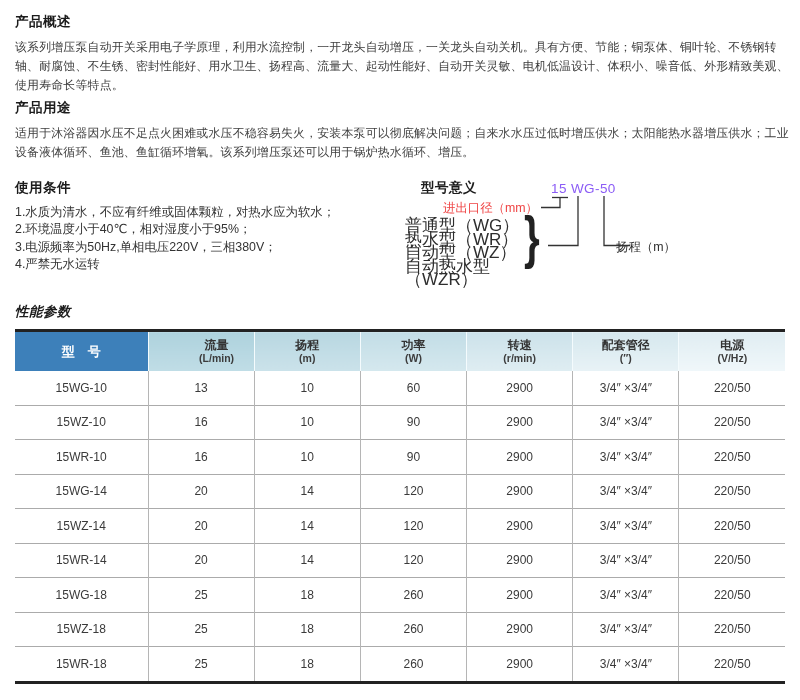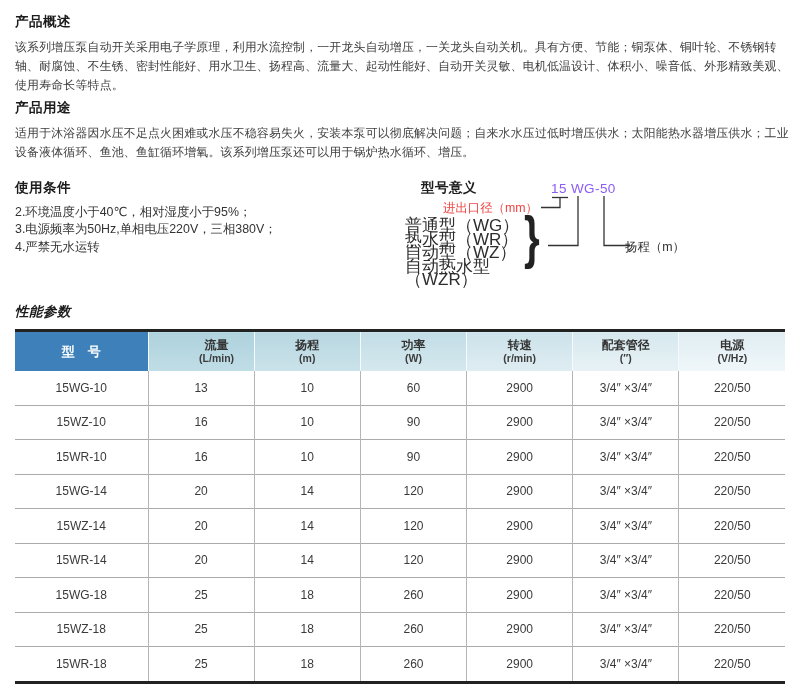--- a/index.html
+++ b/index.html
@@ -22,21 +22,21 @@
   #sec-conditions{position:absolute;left:15px;top:179px;width:395px;}
   #conditions-list{list-style:none;margin:0;padding:0;font-size:12.4px;line-height:17.4px;color:#333;}
   
   #diagram{position:absolute;left:405px;top:179px;width:385px;height:108px;}
   #diagram .d-title{position:absolute;left:16px;top:0;font-size:13.5px;font-weight:bold;color:#1c1c1c;letter-spacing:.5px;}
   #diagram .d-code{position:absolute;left:146px;top:2px;font-size:13.5px;color:#8b5cf6;letter-spacing:.4px;}
   #diagram .d-inlet{position:absolute;left:0;top:21px;width:133px;text-align:right;font-size:12.4px;color:#ef4444;}
   #diagram .d-types{position:absolute;left:0;top:40px;width:122px;text-align:left;font-size:17px;line-height:13.5px;color:#2e2e2e;}
   #diagram .d-brace{position:absolute;left:119px;top:28px;font-size:56px;line-height:60px;font-weight:bold;color:#222;
     transform:scale(.72,1.02);transform-origin:left top;}
-  #diagram .d-head{position:absolute;left:220px;top:60px;font-size:12.4px;color:#2e2e2e;}
+  #diagram .d-head{position:absolute;left:211px;top:60px;font-size:12.4px;color:#2e2e2e;}
   #diagram svg{position:absolute;left:0;top:0;}
   
   #sec-performance{position:absolute;left:15px;top:303px;width:770px;}
   table#perf{
     border-collapse:collapse;table-layout:fixed;width:770px;
     border-top:3px solid #222;border-bottom:3px solid #222;margin-top:8px;
   }
   #perf col.c0{width:133px;}
   #perf col.cn{width:106.2px;}
   #perf thead th{
@@ -71,20 +71,21 @@
 </section>
 
 <section id="sec-usage">
   <h2 class="sec-title">产品用途</h2>
   <p class="para">适用于沐浴器因水压不足点火困难或水压不稳容易失火，安装本泵可以彻底解决问题；自来水水压过低时增压供水；太阳能热水器增压供水；工业设备液体循环、鱼池、鱼缸循环增氧。该系列增压泵还可以用于锅炉热水循环、增压。</p>
 </section>
 
 <section id="sec-conditions">
   <h2 class="sec-title">使用条件</h2>
   <ul id="conditions-list">
+    <li>1.水质为清水，不应有纤维或固体颗粒，对热水应为软水；</li>
     <li>2.环境温度小于40℃，相对湿度小于95%；</li>
     <li>3.电源频率为50Hz,单相电压220V，三相380V；</li>
     <li>4.严禁无水运转</li>
   </ul>
 </section>
 
 <section id="diagram">
   <div class="d-title">型号意义</div>
   <div class="d-code">15 WG-50</div>
   <div class="d-inlet">进出口径（mm）</div>

